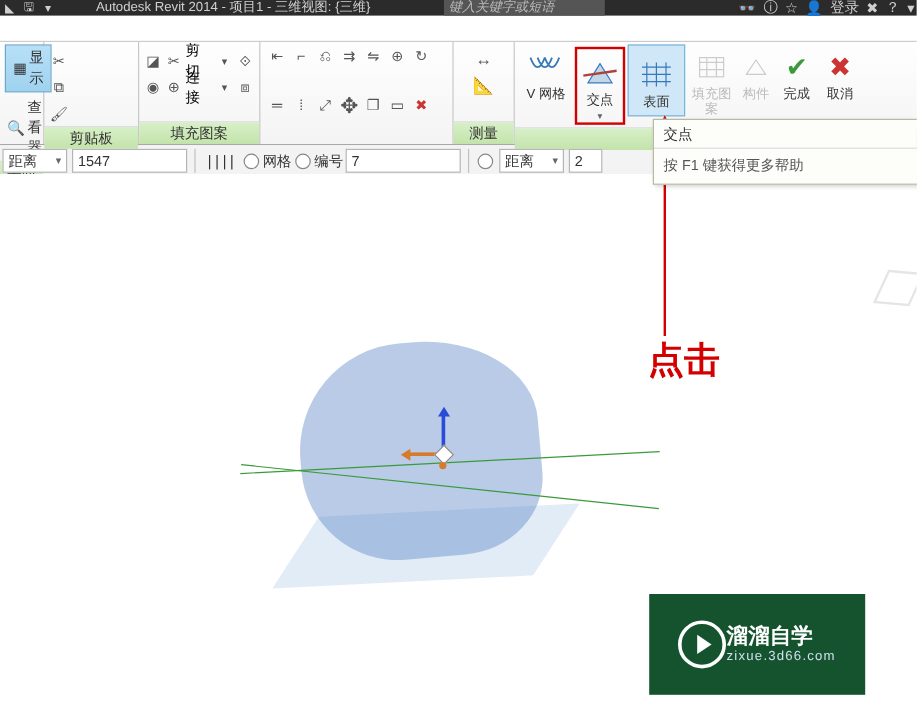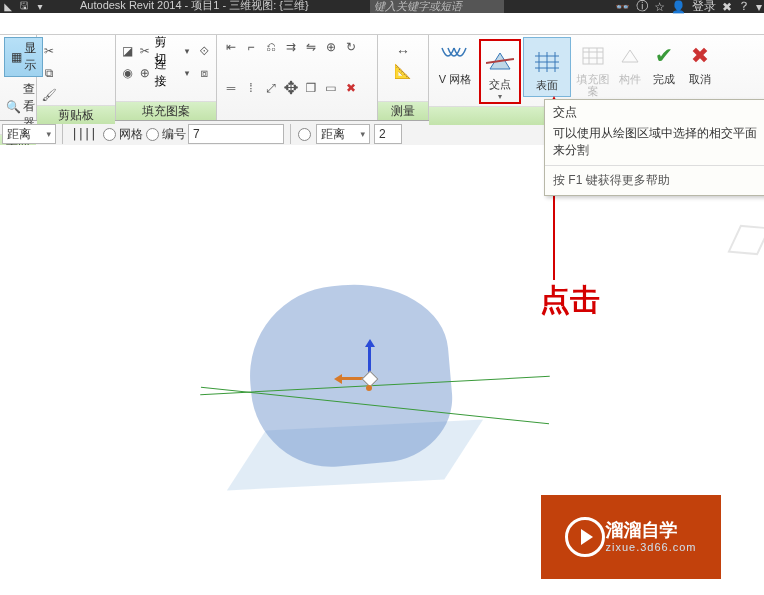--- a/index.html
+++ b/index.html
@@ -82,21 +82,21 @@
   .gizmo .z:before{content:"";position:absolute;left:-3px;top:-6px;border-left:5px solid transparent;border-right:5px solid transparent;border-bottom:8px solid #2a4bd7;}
   .gizmo .x { position:absolute; left:0; top:32px; width:30px; height:3px; background:#d77a2a;}
   .gizmo .x:before{content:"";position:absolute;left:-6px;top:-3px;border-top:5px solid transparent;border-bottom:5px solid transparent;border-right:8px solid #d77a2a;}
   .gizmo .c { position:absolute; left:24px; top:28px; width:10px;height:10px;background:#fff;border:1px solid #888; transform:rotate(45deg);}
   .gizmo .o { position:absolute; left:26px; top:40px; width:6px;height:6px;border-radius:50%;background:#d77a2a;}
 
   .side-widget { position:absolute; right:-10px; top:80px; width:40px; height:50px; opacity:.3; }
   .side-widget .sq{width:26px;height:26px;border:2px solid #aaa;transform:rotate(15deg) skew(-10deg,-10deg);}
 
   
-  .watermark { position:absolute; left:541px; top:495px; width:180px; height:84px; background:#c2410c; color:#fff; display:flex; align-items:center; justify-content:center; gap:0;}
+  .watermark { position:absolute; left:541px; top:495px; width:180px; height:84px; background:#14532d; color:#fff; display:flex; align-items:center; justify-content:center; gap:0;}
   .watermark .play { width:34px;height:34px;border:3px solid #fff;border-radius:50%;display:flex;align-items:center;justify-content:center;}
   .watermark .play:before{content:"";border-left:12px solid #fff;border-top:8px solid transparent;border-bottom:8px solid transparent;margin-left:3px;}
   .watermark .txt{display:flex;flex-direction:column;align-items:flex-start;line-height:1.2;}
   .watermark .big{font-size:18px;font-weight:bold;}
   .watermark .sm{font-size:11px;letter-spacing:1px;color:#cfe0ee;}
 
   
   svg { display:block; }
 </style>
 </head>
@@ -273,39 +273,39 @@
     </div>
     <div class="label hl">UV 网格和交点</div>
   </div>
 </div>
 
 <div class="options-bar">
   <div class="field" style="width:44px;display:flex;justify-content:space-between;">
     <span>距离</span>
       <span style="font-size:9px;color:#666;">▾</span>
   </div>
+  <div class="field inputnum">1547</div>
   <div class="sep"></div>
     <span style="margin:0 4px;font-family:monospace;letter-spacing:-1px;">||||</span>
   <span class="radio"></span>
   <span>网格</span>
   <span class="radio"></span>
   <span>编号</span>
   <div class="field inputnum">7</div>
   <div class="sep"></div>
   <span class="radio"></span>
   <div class="field" style="width:44px;display:flex;justify-content:space-between;">
     <span>距离</span>
       <span style="font-size:9px;color:#666;">▾</span>
   </div>
   <div class="field" style="width:18px;">2</div>
 </div>
 
 <div class="popup">
   <div class="p-title">交点</div>
-  <div class="p-body">可以使用从绘图区域中选择的相交平面来分割</div>
   <div class="p-help">按 F1 键获得更多帮助</div>
 </div>
 
 <div class="anno-arrow"></div>
 <div class="anno-line"></div>
 <div class="anno-text">点击</div>
 
 <div class="canvas">
   <div class="side-widget">
       <div class="sq"></div>

